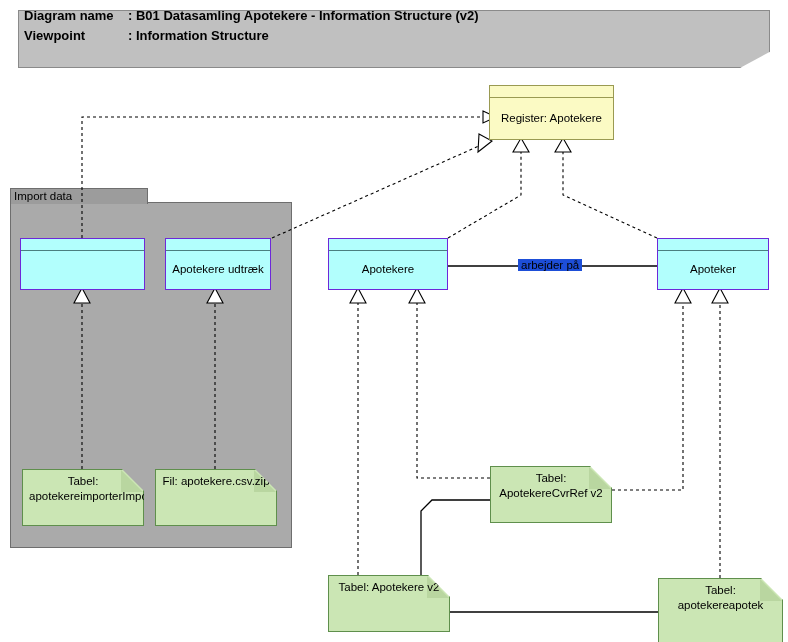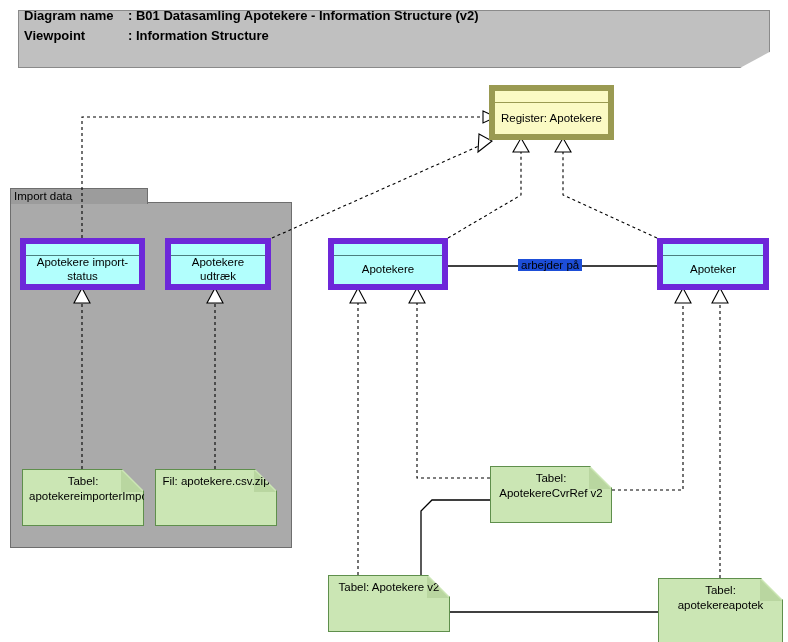--- a/index.html
+++ b/index.html
@@ -71,21 +71,21 @@
     top: 189px;
     font-size: 11.5px;
     color: #000000;
     line-height: 15px;
   }
 
   
   .uml-box {
     position: absolute;
     box-sizing: border-box;
-    border: 6px solid #6d28d9;
+    border: 1px solid #6d28d9;
     background: #b2fffd;
     display: flex;
     align-items: center;
     justify-content: center;
     text-align: center;
     font-size: 11.5px;
     color: #000000;
     line-height: 14px;
     padding: 12px 4px 2px 4px;
   }
@@ -241,21 +241,20 @@
 
   </svg>
 
   <div class="uml-box yellow" style="left:489px; top:85px; width:125px; height:55px;">
     <span class="hdr"></span>
     <span>Register: Apotekere</span>
   </div>
 
   <div class="uml-box" style="left:20px; top:238px; width:125px; height:52px;">
     <span class="hdr"></span>
-    <span>Apotekere import-status</span>
   </div>
 
   <div class="uml-box" style="left:165px; top:238px; width:106px; height:52px;">
     <span class="hdr"></span>
     <span>Apotekere udtræk</span>
   </div>
 
   <div class="uml-box" style="left:328px; top:238px; width:120px; height:52px;">
     <span class="hdr"></span>
     <span>Apotekere</span>

